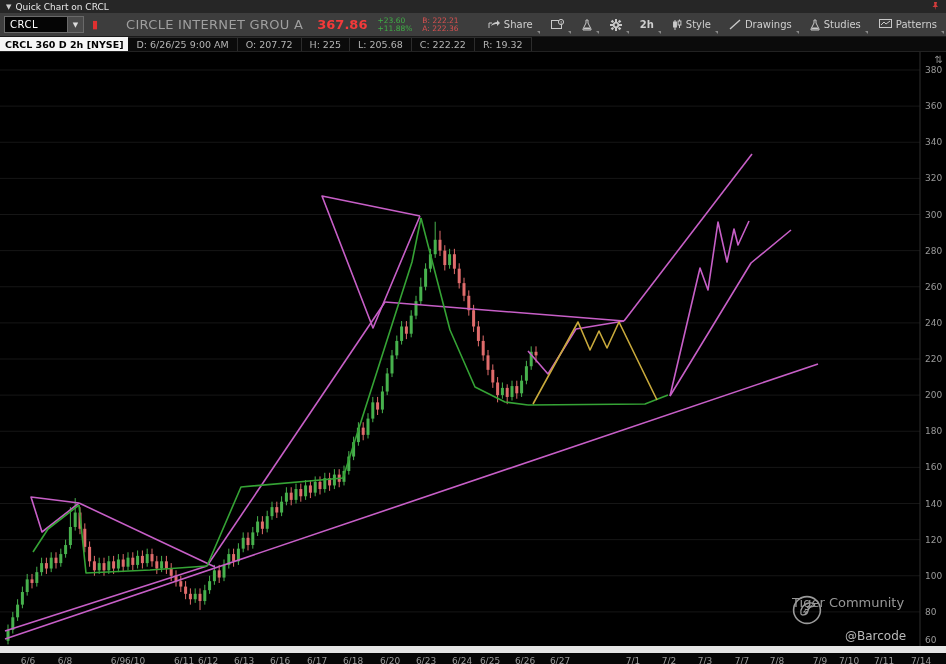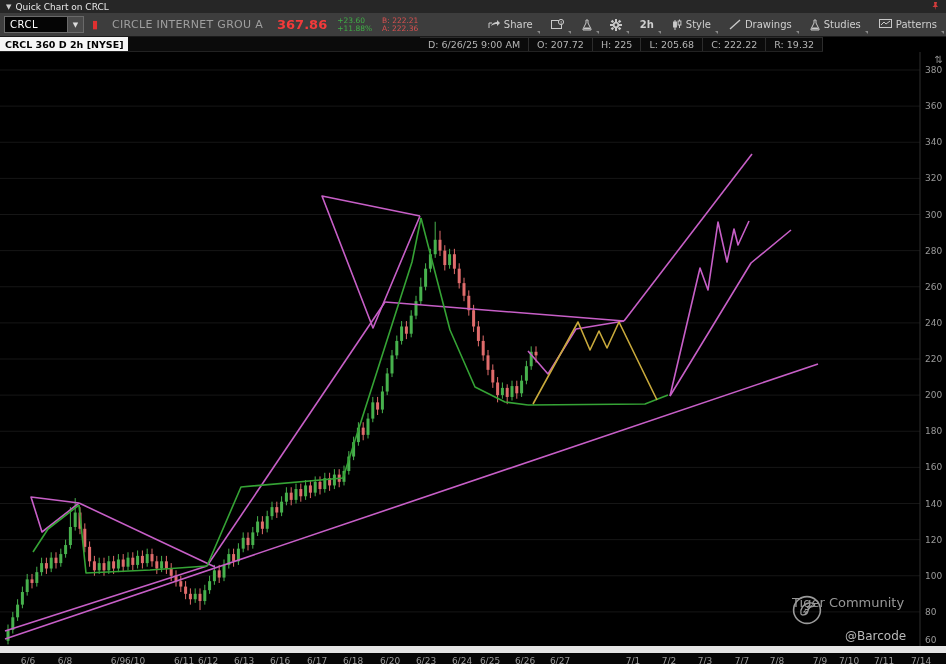--- a/index.html
+++ b/index.html
@@ -13,33 +13,33 @@
   .pin{position:absolute;right:6px;top:1px;width:10px;height:10px;}
   
   .toolbar{position:absolute;left:0;top:13px;width:946px;height:24px;background:#3d3d3d;
            display:flex;align-items:center;color:#c9c9c9;font-size:10px;border-bottom:1px solid #1a1a1a;box-sizing:border-box;}
   .symbox{margin-left:4px;width:80px;height:17px;background:#050505;border:1px solid #6a6a6a;
           display:flex;align-items:center;box-sizing:border-box;}
   .symbox .sym{flex:1;color:#fff;font-size:10px;padding-left:5px;letter-spacing:.5px;}
   .symbox .dd{width:15px;height:15px;background:#4a4a4a;border-left:1px solid #6a6a6a;color:#ddd;
               font-size:7px;display:flex;align-items:center;justify-content:center;}
   .alerticon{margin-left:8px;color:#e03030;font-size:11px;font-weight:bold;}
-  .company{margin-left:14px;color:#9f9f9f;font-size:11px;letter-spacing:.3px;}
+  .company{margin-left:28px;color:#9f9f9f;font-size:13px;letter-spacing:.3px;}
   .lastprice{margin-left:14px;color:#f33a3a;font-size:13px;font-weight:bold;}
   .stack{margin-left:10px;display:flex;flex-direction:column;line-height:8px;font-size:7.5px;}
   .stack.green{color:#3fae46;}
   .stack.red{color:#d85050;}
   .tb-right{margin-left:auto;display:flex;align-items:center;height:100%;justify-content:center;}
   .tb-btn{position:relative;display:flex;align-items:center;gap:4px;padding:0 9px;height:100%;color:#cfcfcf;cursor:pointer;}
   .tb-btn .caret{position:absolute;right:2px;bottom:2px;width:0;height:0;
                  border-left:3px solid transparent;border-top:3px solid #8a8a8a;}
   .tb-btn svg{display:block;}
   
-  .ohlcbar{position:absolute;left:0;top:37px;width:823px;height:15px;background:#0b0b0b;
-           display:flex;align-items:stretch;color:#b5b5b5;font-size:9.5px;border-bottom:1px solid #222;box-sizing:border-box;justify-content:space-between;}
+  .ohlcbar{position:absolute;left:0;top:37px;width:946px;height:15px;background:#0b0b0b;
+           display:flex;align-items:stretch;color:#b5b5b5;font-size:9.5px;border-bottom:1px solid #222;box-sizing:border-box;}
   .chip{background:#f5f5f5;color:#000;font-weight:bold;display:flex;align-items:center;padding:0 5px;font-size:9.5px;}
   .cell{display:flex;align-items:center;padding:0 8px;border-right:1px solid #2c2c2c;border-top:1px solid #2c2c2c;}
   
   .chart{position:absolute;left:0;top:52px;width:946px;height:594px;background:#000;}
   .chart svg{position:absolute;left:0;top:0;}
   .resize-ico{position:absolute;right:3px;top:2px;color:#8d8d8d;font-size:10px;}
   
   .wm{position:absolute;left:792px;top:543px;display:flex;align-items:center;gap:8px;}
   .wm-text{color:#989898;font-size:13px;}
   .handle{position:absolute;left:845px;top:577px;color:#b9b9b9;font-size:12px;}

